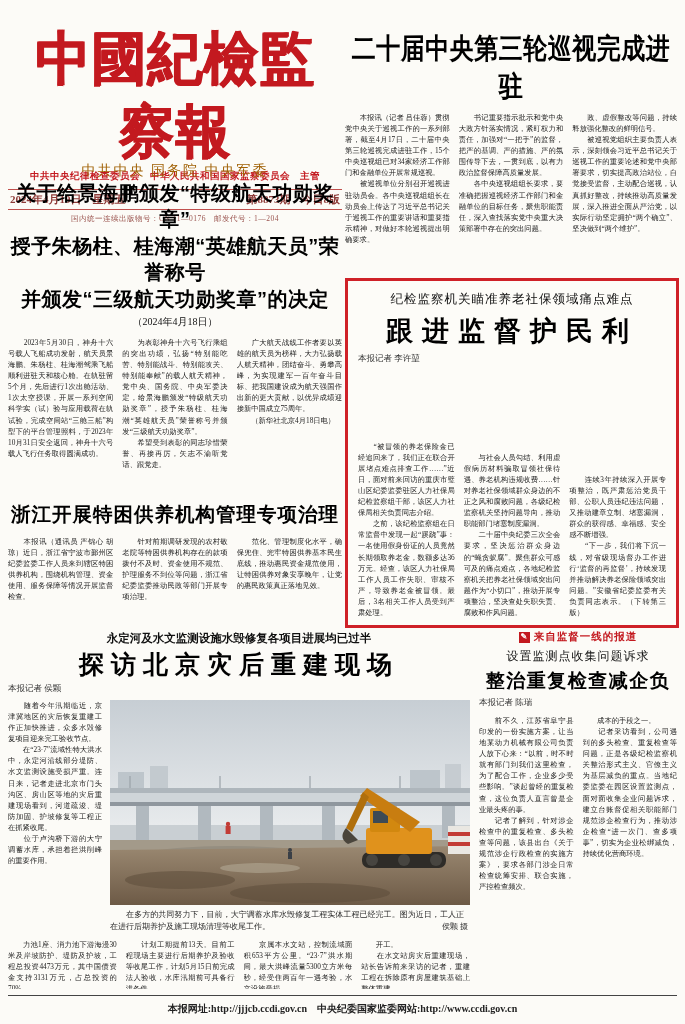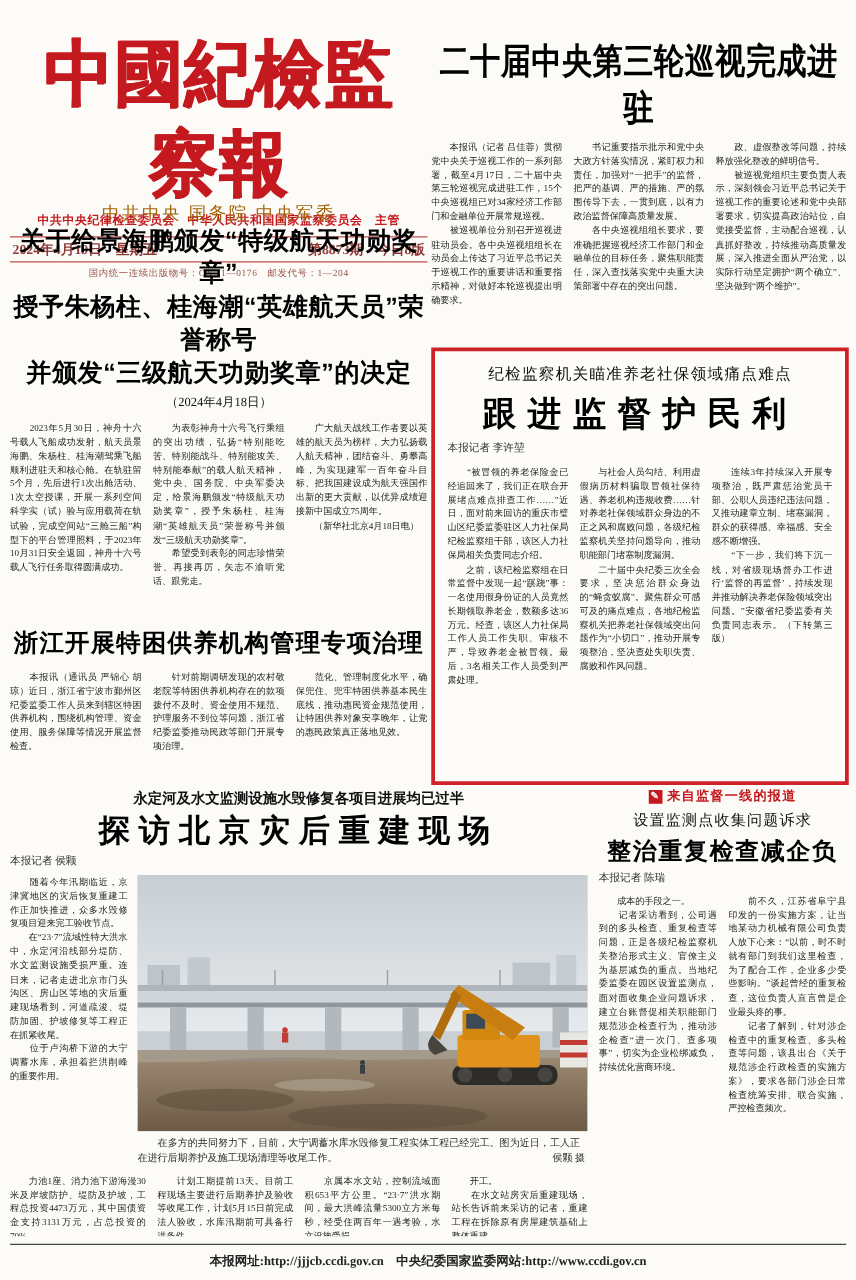--- a/index.html
+++ b/index.html
@@ -54,21 +54,21 @@
   .art-redbox {
     position:absolute; left:345px; top:278px; width:334px; height:350px;
     border:3px solid #cf2128; background:#fdfcf8; padding:10px 10px 8px;
   }
   .art-redbox .kicker { text-align:center; font-size:12.5px; letter-spacing:1px; color:#111; }
   .art-redbox .headline {
     margin-top:5px; text-align:center; font-weight:900; font-size:27px;
     letter-spacing:9px; color:#000; font-family:"Liberation Serif", serif;
   }
   .art-redbox .byline { margin-top:4px; }
-  .art-redbox .cols { margin-top:7px; height:246px; }
+  .art-redbox .cols { margin-top:7px; height:246px;align-items:flex-end; }
 
   
   .art-zhejiang { position:absolute; left:8px; top:501px; width:334px; height:126px; }
   .art-zhejiang .headline {
     font-family:"Liberation Sans", sans-serif; font-weight:900; font-size:19.5px;
     text-align:center; letter-spacing:1px; color:#000;
   }
   .art-zhejiang .cols { margin-top:8px; height:90px; }
 
   
@@ -276,24 +276,24 @@
 
   <section class="art-supervision">
     <div class="label">
       <span class="label-sq">✎</span>
       <span>来自监督一线的报道</span>
     </div>
     <div class="kicker">设置监测点收集问题诉求</div>
     <h1 class="headline">整治重复检查减企负</h1>
     <div class="byline">本报记者 陈瑞</div>
     <div class="cols">
+      <div class="coltext">　　前不久，江苏省阜宁县印发的一份实施方案，让当地某动力机械有限公司负责人放下心来：“以前，时不时就有部门到我们这里检查，为了配合工作，企业多少受些影响。”谈起曾经的重复检查，这位负责人直言曾是企业最头疼的事。
+　　记者了解到，针对涉企检查中的重复检查、多头检查等问题，该县出台《关于规范涉企行政检查的实施方案》，要求各部门涉企日常检查统筹安排、联合实施，严控检查频次。</div>
       <div class="coltext">　　成本的手段之一。
 　　记者采访看到，公司遇到的多头检查、重复检查等问题，正是各级纪检监察机关整治形式主义、官僚主义为基层减负的重点。当地纪委监委在园区设置监测点，面对面收集企业问题诉求，建立台账督促相关职能部门规范涉企检查行为，推动涉企检查“进一次门、查多项事”，切实为企业松绑减负，持续优化营商环境。</div>
-      <div class="coltext">　　前不久，江苏省阜宁县印发的一份实施方案，让当地某动力机械有限公司负责人放下心来：“以前，时不时就有部门到我们这里检查，为了配合工作，企业多少受些影响。”谈起曾经的重复检查，这位负责人直言曾是企业最头疼的事。
-　　记者了解到，针对涉企检查中的重复检查、多头检查等问题，该县出台《关于规范涉企行政检查的实施方案》，要求各部门涉企日常检查统筹安排、联合实施，严控检查频次。</div>
     </div>
   </section>
 
   <footer class="pagefooter">
     <span>本报网址:http://jjjcb.ccdi.gov.cn　中央纪委国家监委网站:http://www.ccdi.gov.cn</span>
   </footer>
 
 </div>
 
 </body></html>

